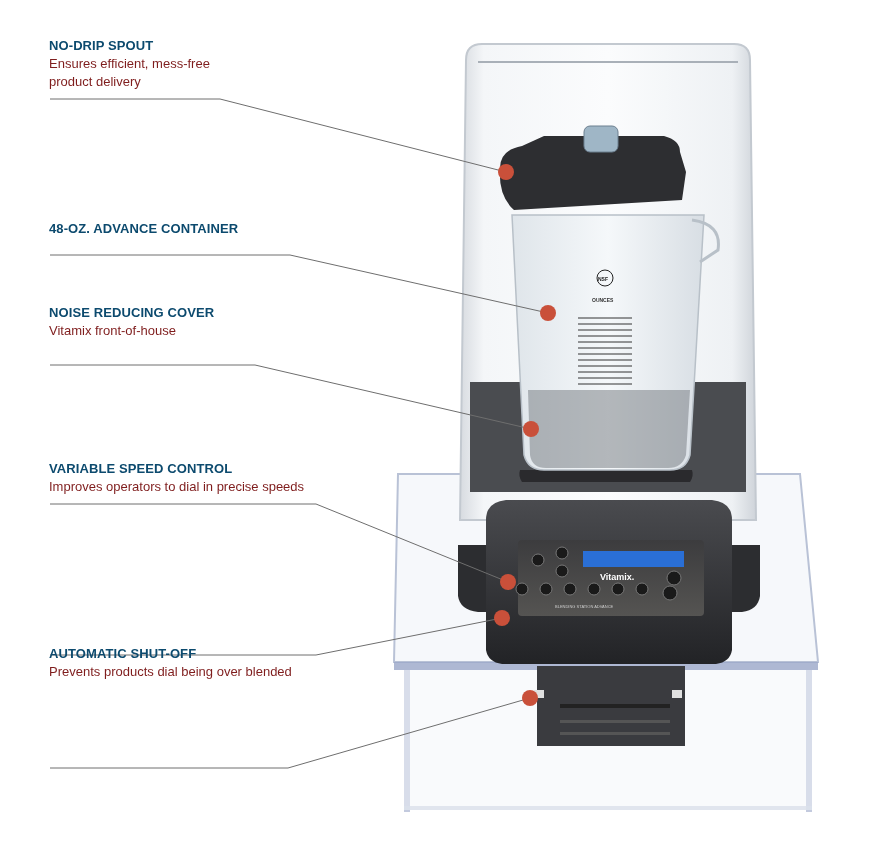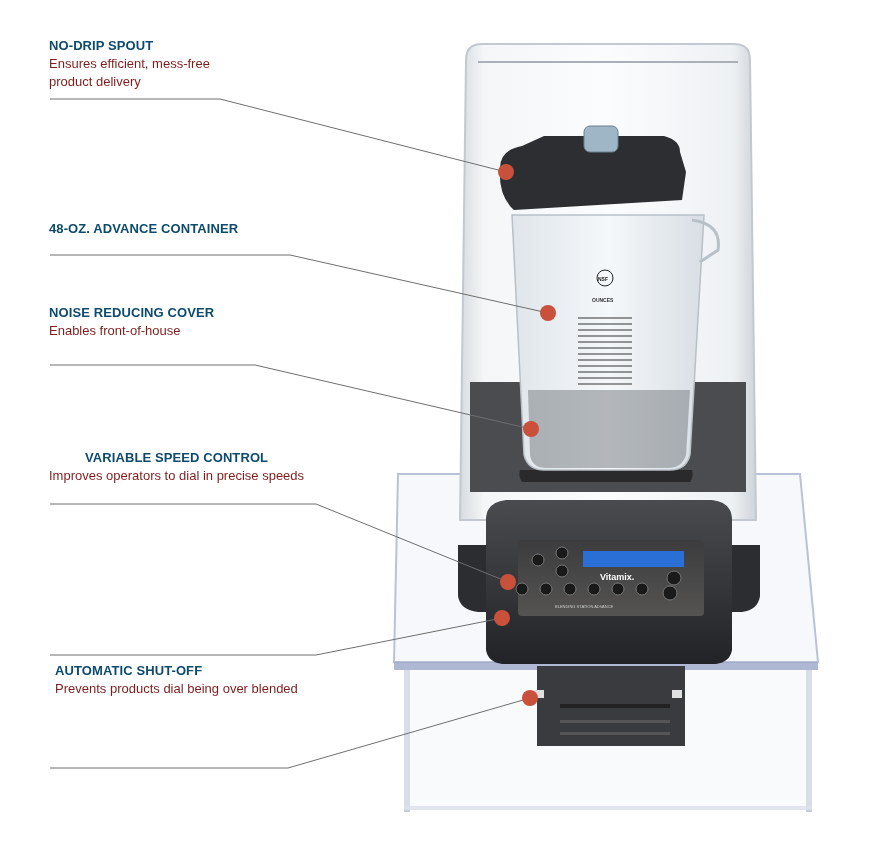--- a/index.html
+++ b/index.html
@@ -136,27 +136,27 @@
   <div class="desc">Ensures efficient, mess-free</div>
   <div class="desc">product delivery</div>
 </div>
 
 <div class="callout" style="top:193px;margin-top:27px;">
   <div class="title">48-OZ. ADVANCE CONTAINER</div>
 </div>
 
 <div class="callout" style="top:296px;margin-top:8px;">
   <div class="title">NOISE REDUCING COVER</div>
-  <div class="desc">Enables front-of-house</div>
+  <div class="desc">Vitamix front-of-house</div>
 </div>
 
-<div class="callout" style="top:449px;text-align:center;">
+<div class="callout" style="top:460px;">
   <div class="title">VARIABLE SPEED CONTROL</div>
   <div class="desc">Improves operators to dial in precise speeds</div>
 </div>
 
-<div class="callout" style="top:662px;margin-left:6px;">
+<div class="callout" style="top:645px;">
   <div class="title">AUTOMATIC SHUT-OFF</div>
   <div class="desc">Prevents products dial being over blended</div>
 </div>
 
 <div class="callout" style="top:776px;">
 </div>
 
 </body></html>

